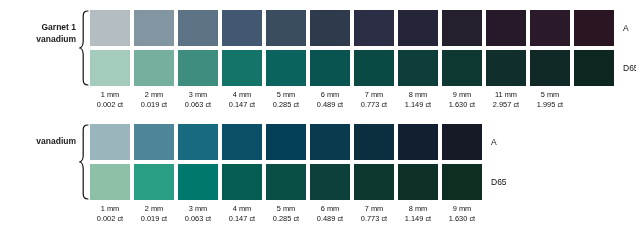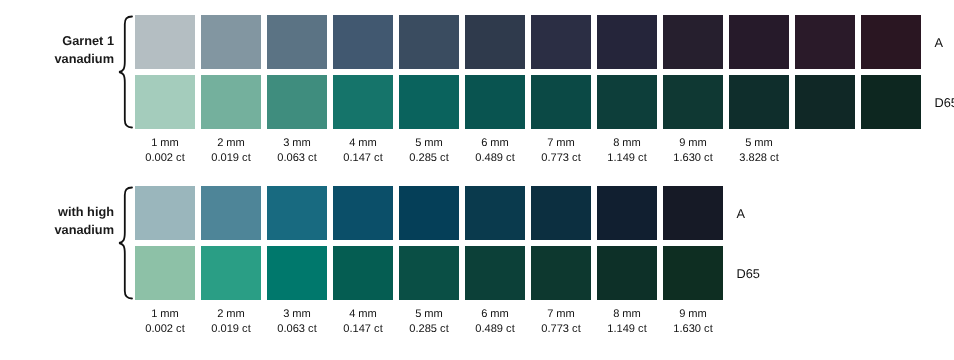--- a/index.html
+++ b/index.html
@@ -184,33 +184,36 @@
           </div>
           <div class="cap">
             <span class="size">8 mm</span>
             <span class="wt">1.149 ct</span>
           </div>
           <div class="cap">
             <span class="size">9 mm</span>
             <span class="wt">1.630 ct</span>
           </div>
           <div class="cap">
+            <span class="size">11 mm</span>
+            <span class="wt">2.957 ct</span>
+          </div>
+          <div class="cap">
             <span class="size">5 mm</span>
-            <span class="wt">3.828 ct</span>
+            <span class="wt">1.995 ct</span>
           </div>
         </div>
       </div>
       <div class="illum-col">
         <span class="illum illum-a">A</span>
         <span class="illum illum-d65">D65</span>
       </div>
     </div>
     <div class="group" id="group-1">
       <div class="group-label">
-        <span class="ln">with high</span>
         <span class="ln">vanadium</span>
       </div>
       <div class="brace">
         <svg width="12" height="76" viewBox="0 0 12 76">
           <path d="M10,1 C6.4,1 5.2,2.6 5.2,6 L5.2,31.0 C5.2,36.0 4.2,37.4 1.4,38.0 C4.2,38.6 5.2,40.0 5.2,45.0 L5.2,70 C5.2,73.4 6.4,75 10,75" fill="none" stroke="#111111" stroke-width="1.2" stroke-linecap="round"></path>
         </svg>
       </div>
       <div class="grid-wrap" style="width: 392px;">
         <div class="row row-a">
           <div class="swatch" title="1 mm / 0.002 ct / A" style="background: rgb(154, 182, 188);"></div>

